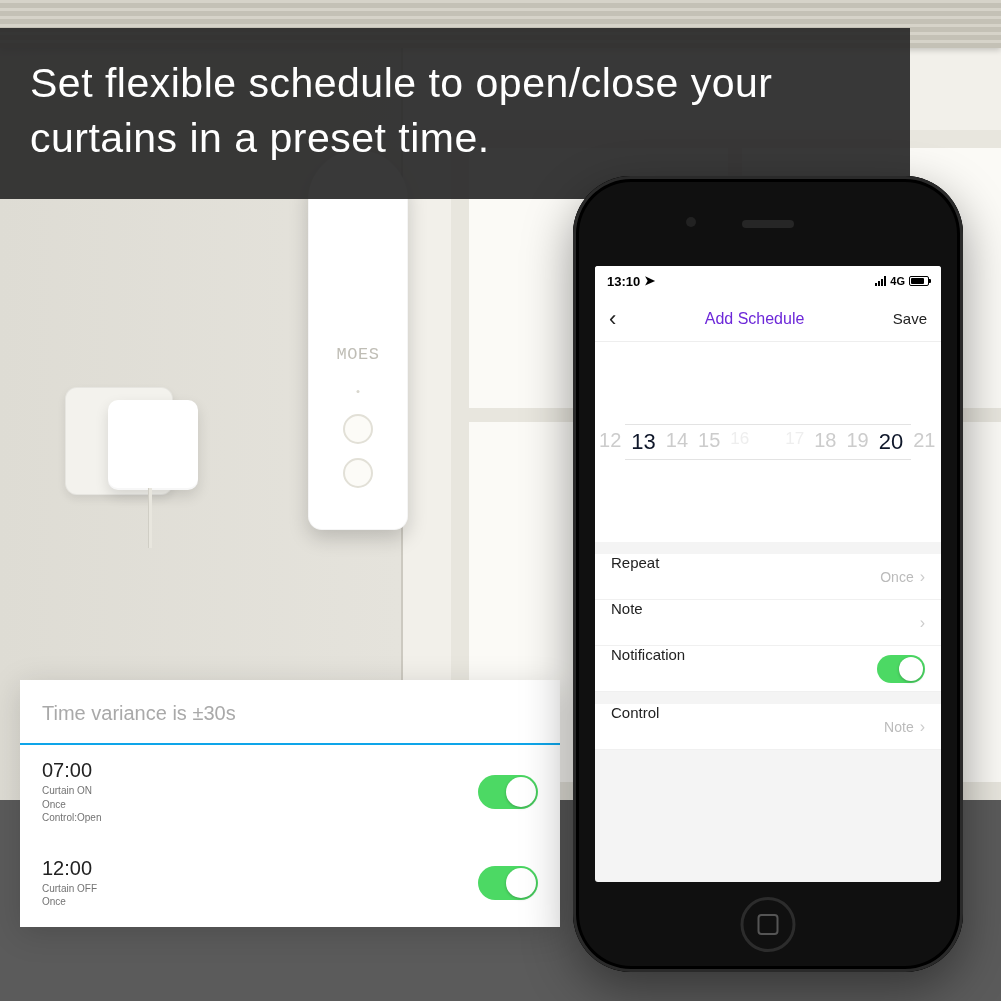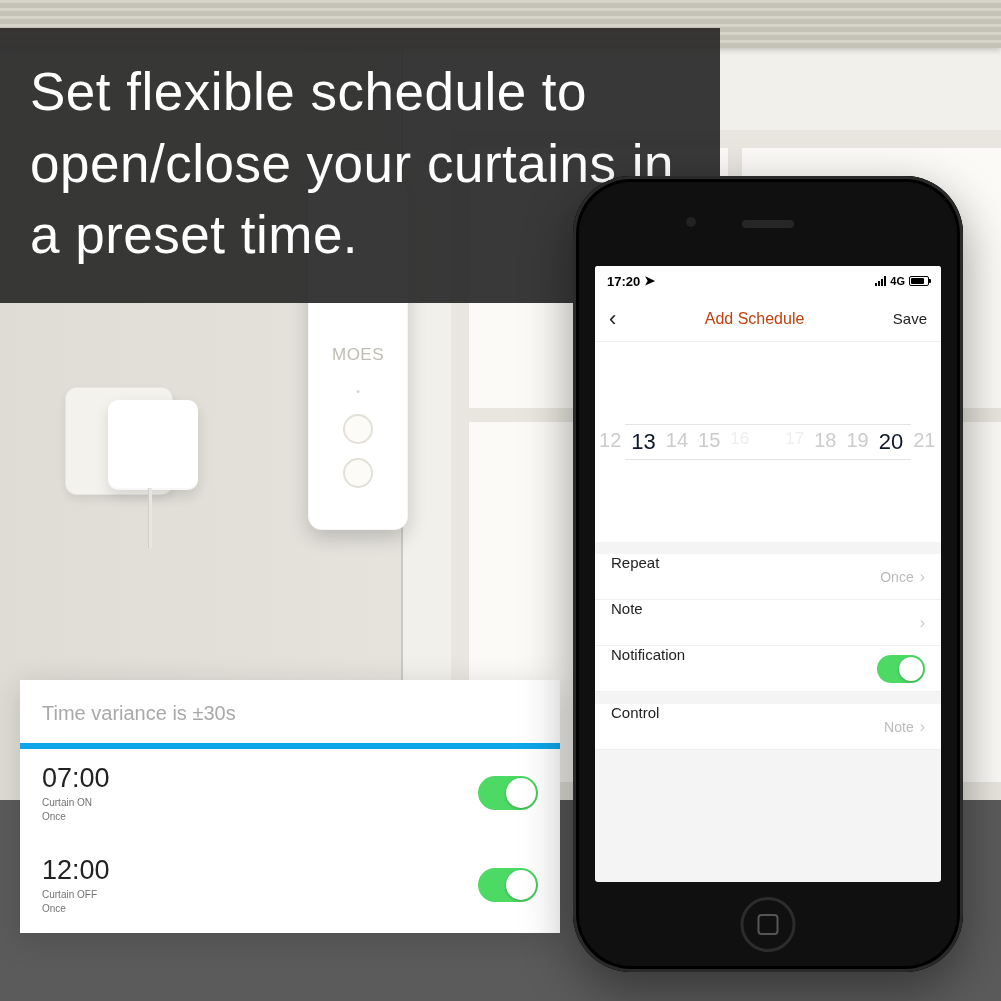--- a/index.html
+++ b/index.html
@@ -55,24 +55,24 @@
     position: absolute;
     top: 0; left: 0;
     width: 100%;
     height: 48px;
     background: repeating-linear-gradient(to bottom, #d6d3c9 0, #d6d3c9 3px, #c4c1b6 3px, #c4c1b6 8px);
     box-shadow: 0 2px 6px rgba(0,0,0,0.2);
   }
   .headline {
     position: absolute;
     top: 28px; left: 0;
-    width: 720px;
+    width: 910px;
     background: rgba(40,40,40,0.92);
     color: #fff;
-    font-size: 53px;
+    font-size: 41px;
     font-weight: 300;
     letter-spacing: 0.5px;
     padding: 28px 30px 32px 30px;
     line-height: 1.35;
   }
   .outlet {
     position: absolute;
     top: 387px; left: 65px;
     width: 108px; height: 108px;
     background: #f3f2ed;
@@ -95,20 +95,21 @@
     border-left: 1px solid #d0cec5;
   }
   .remote {
     position: absolute;
     top: 150px; left: 308px;
     width: 100px;
     height: 380px;
     background: #fff;
     border-radius: 50px 50px 14px 14px;
     box-shadow: 0 8px 20px rgba(0,0,0,0.18), inset 0 0 0 1px rgba(0,0,0,0.04);
+    font-family: Liberation Mono, monospace;
   }
   .remote-brand {
     position: absolute;
     top: 195px; left: 50%; transform: translateX(-50%);
     font-size: 17px;
     font-weight: 500;
     color: #bfbdb5;
     letter-spacing: 0.5px;
   }
   .remote-btn {
@@ -138,30 +139,30 @@
     top: 680px; left: 20px;
     width: 540px;
     background: #ffffff;
     box-shadow: 0 6px 30px rgba(0,0,0,0.15);
     padding: 0;
   }
   .schedule-header {
     color: #a9a9a9;
     font-size: 20px;
     padding: 22px 22px 18px 22px;
-    border-bottom: 6px solid #0ea5e9;
+    border-bottom: 2px solid #0ea5e9;
   }
   .schedule-item {
     display: flex;
     align-items: center;
     padding: 14px 22px 18px 22px;
   }
   .schedule-left { flex: 1; }
   .schedule-time {
-    font-size: 27px;
+    font-size: 20px;
     color: #222;
     margin-bottom: 2px;
   }
   .schedule-line {
     font-size: 10px;
     color: #737373;
     line-height: 1.35;
   }
   .toggle {
     width: 60px; height: 34px;
@@ -284,21 +285,21 @@
     justify-content: space-between;
     padding: 0 14px;
     font-size: 16px;
     border-bottom: 1px solid #eee;
   }
   .nav-back {
     font-size: 22px;
     color: #222;
     font-weight: 300;
   }
-  .nav-title { font-weight: 500; color: #c2410c; }
+  .nav-title { font-weight: 500; color: #6d28d9; }
   .nav-save { color: #222; font-size: 15px; text-align: right; }
   .picker {
     background: #fff;
     height: 200px;
     position: relative;
     display: flex;
     justify-content: center;
     align-items: center;
     gap: 36px;
     overflow: hidden;
@@ -379,20 +380,21 @@
 <div class="headline">Set flexible schedule to open/close your curtains in a preset time.</div>
 
 <div class="schedule-card">
   <div class="schedule-header">Time variance is ±30s</div>
 
   <div class="schedule-item">
     <div class="schedule-left">
       <div class="schedule-time">07:00</div>
       <div class="schedule-line">Curtain ON</div>
       <div class="schedule-line">Once</div>
+      <div class="schedule-line">Control:Open</div>
     </div>
     <div class="toggle"></div>
   </div>
 
   <div class="schedule-item">
     <div class="schedule-left">
       <div class="schedule-time">12:00</div>
       <div class="schedule-line">Curtain OFF</div>
       <div class="schedule-line">Once</div>
     </div>
@@ -401,21 +403,21 @@
 </div>
 
 <div class="phone">
   <div class="phone-speaker"></div>
   <div class="phone-camera"></div>
   <div class="phone-home"></div>
 
   <div class="screen">
     <div class="statusbar">
       <div class="left">
-        <span>17:20</span>
+        <span>13:10</span>
         <span class="arrow-icon">➤</span>
       </div>
       <div class="right">
         <span class="sig-bars">
             <span></span>
             <span></span>
             <span></span>
             <span></span>
           </span>
         <span>4G</span>

